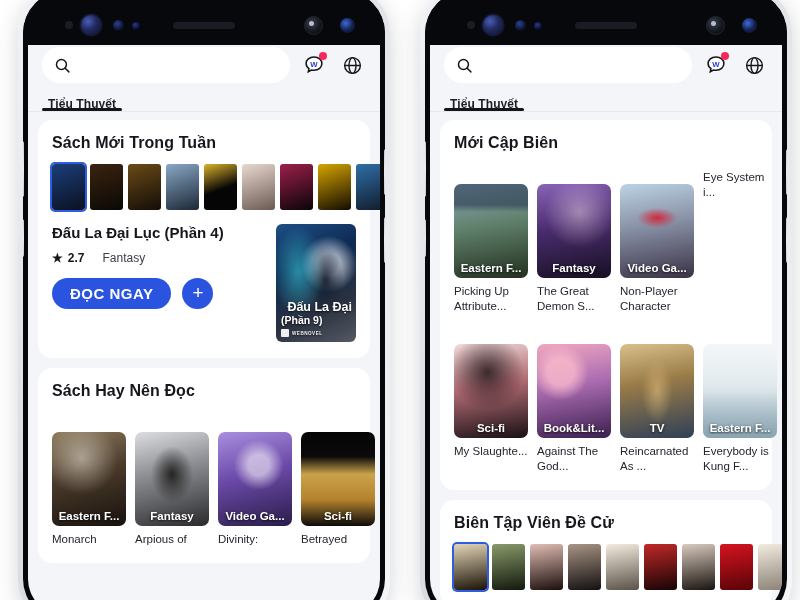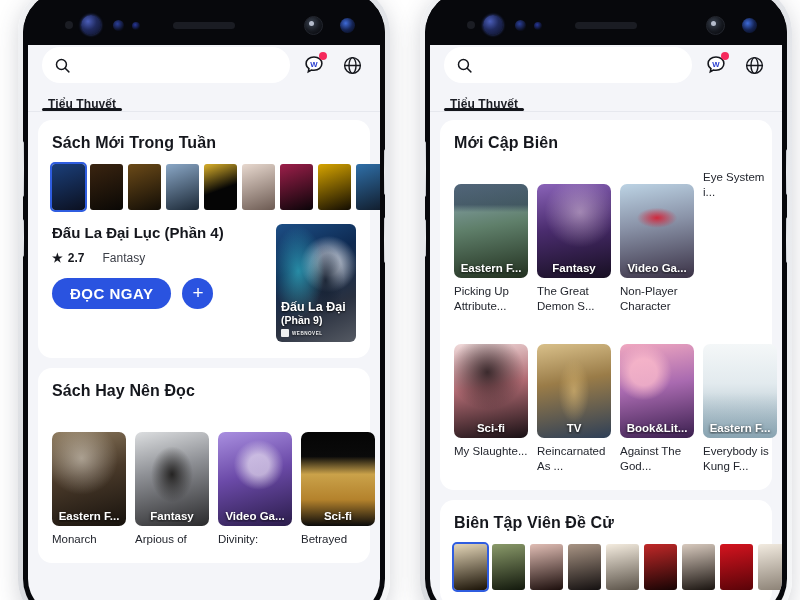--- a/index.html
+++ b/index.html
@@ -129,21 +129,21 @@
   .btn-read { background: #2a53e0; color: #fff; border: none; border-radius: 20px;
               height: 31px; padding: 0 18px; font-size: 15px; font-weight: 700;
               letter-spacing: .5px; font-family: "Liberation Sans", sans-serif; }
   .btn-add { width: 31px; height: 31px; border-radius: 50%; background: #2a53e0;
              border: none; color: #fff; font-size: 19px; line-height: 1;
              display:flex; align-items:center; justify-content:center; padding-bottom:2px; }
   .feat-cover { width: 80px; height: 118px; border-radius: 6px; flex: none;
                 position: relative; overflow: hidden; }
   .cover-cap { position: absolute; left: 0; right: 0; bottom: 0; padding: 0 4px 5px 5px;
                color: #fff; text-shadow: 0 1px 2px rgba(0,0,0,.8); }
-  .cover-cap .l1 { font-size: 12.5px; font-weight: 700; white-space: nowrap; }
+  .cover-cap .l1 { font-size: 12.5px; font-weight: 700; white-space: nowrap; text-align: right; }
   .cover-cap .l2 { font-size: 10.5px; font-weight: 700; }
   .wn-logo { display:flex; align-items:center; gap:3px; margin-top:3px; opacity:.92; }
   .wn-logo .mark { width:8px; height:8px; background:#fff; border-radius:1px; }
   .wn-logo .txt { font-size:4.6px; font-weight:700; letter-spacing:.5px; }
 
   
   .books4 { display: flex; gap: 9px; margin-top: 12px; }
   .bk { width: 74px; flex: none; }
   .bk-cover { width: 74px; height: 94px; border-radius: 7px; position: relative;
               overflow: hidden; margin-top: 20px; }
@@ -402,33 +402,33 @@
 
               <div class="bk">
                 <div class="bk-cover" style="background:linear-gradient(170deg,#f0dada 0%,#b06a72 45%,#181014 100%)">
                   <div class="art" style="background:radial-gradient(circle at 45% 30%, rgba(25,18,20,.8), transparent 48%)"></div>
                   <div class="bk-tag">Sci-fi</div>
                 </div>
                 <div class="bk-title">My Slaughte...</div>
               </div>
 
               <div class="bk">
+                <div class="bk-cover" style="background:linear-gradient(170deg,#f0a8c0 0%,#a96ab0 45%,#3a1f4e 100%)">
+                  <div class="art" style="background:radial-gradient(circle at 32% 30%, rgba(255,190,205,.75) 0 16%, transparent 34%)"></div>
+                  <div class="bk-tag">Book&amp;Lit...</div>
+                </div>
+                <div class="bk-title">Against The God...</div>
+              </div>
+
+              <div class="bk">
                 <div class="bk-cover" style="background:linear-gradient(170deg,#d9c08a 0%,#9a7c48 40%,#2e3f57 100%)">
                   <div class="art" style="background:radial-gradient(ellipse 22px 46px at 50% 50%, rgba(225,190,120,.6), transparent 70%)"></div>
                   <div class="bk-tag">TV</div>
                 </div>
                 <div class="bk-title">Reincarnated As ...</div>
-              </div>
-
-              <div class="bk">
-                <div class="bk-cover" style="background:linear-gradient(170deg,#f0a8c0 0%,#a96ab0 45%,#3a1f4e 100%)">
-                  <div class="art" style="background:radial-gradient(circle at 32% 30%, rgba(255,190,205,.75) 0 16%, transparent 34%)"></div>
-                  <div class="bk-tag">Book&amp;Lit...</div>
-                </div>
-                <div class="bk-title">Against The God...</div>
               </div>
 
               <div class="bk">
                 <div class="bk-cover" style="background:linear-gradient(180deg,#f4f7f8 0%,#e2eaee 42%,#9db4c0 100%)">
                   <div class="art" style="background:linear-gradient(180deg, transparent 52%, rgba(120,150,165,.55) 100%)"></div>
                   <div class="bk-tag">Eastern F...</div>
                 </div>
                 <div class="bk-title">Everybody is Kung F...</div>
               </div>
 

